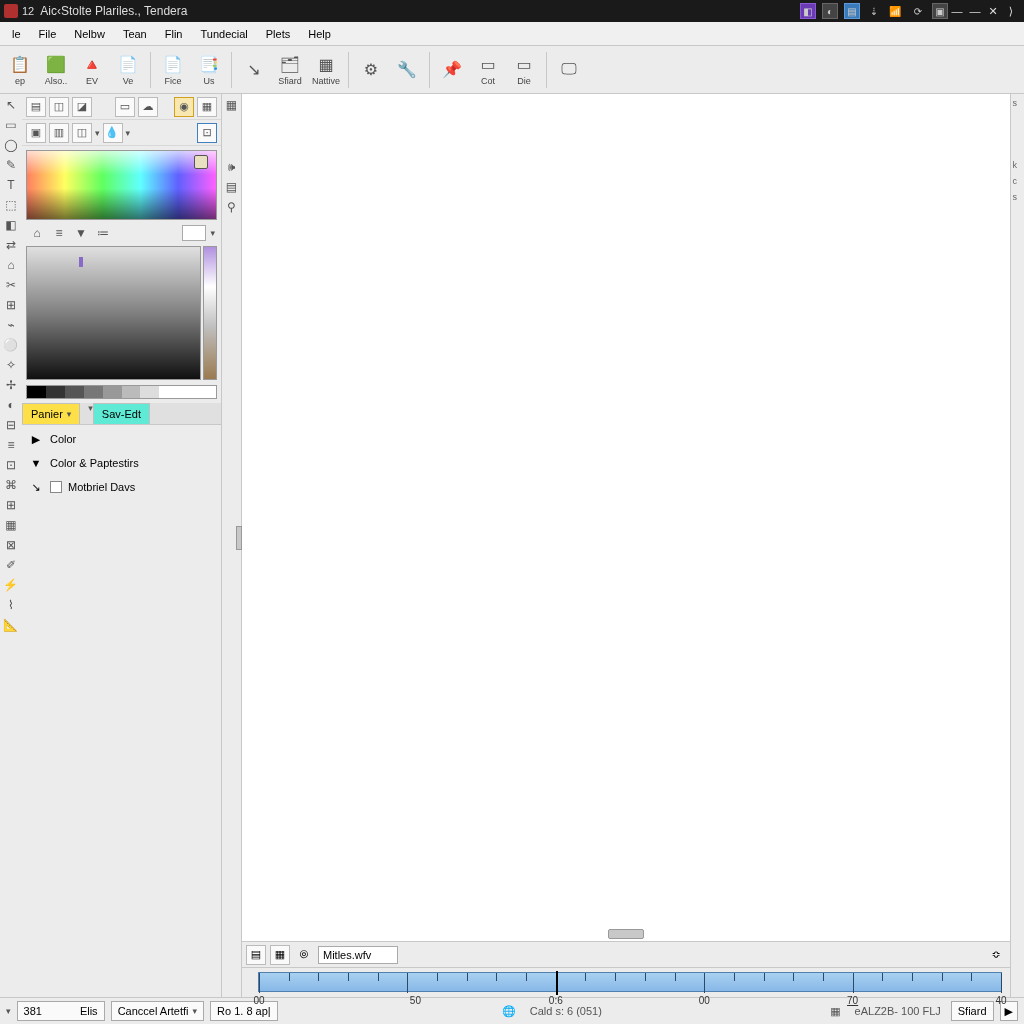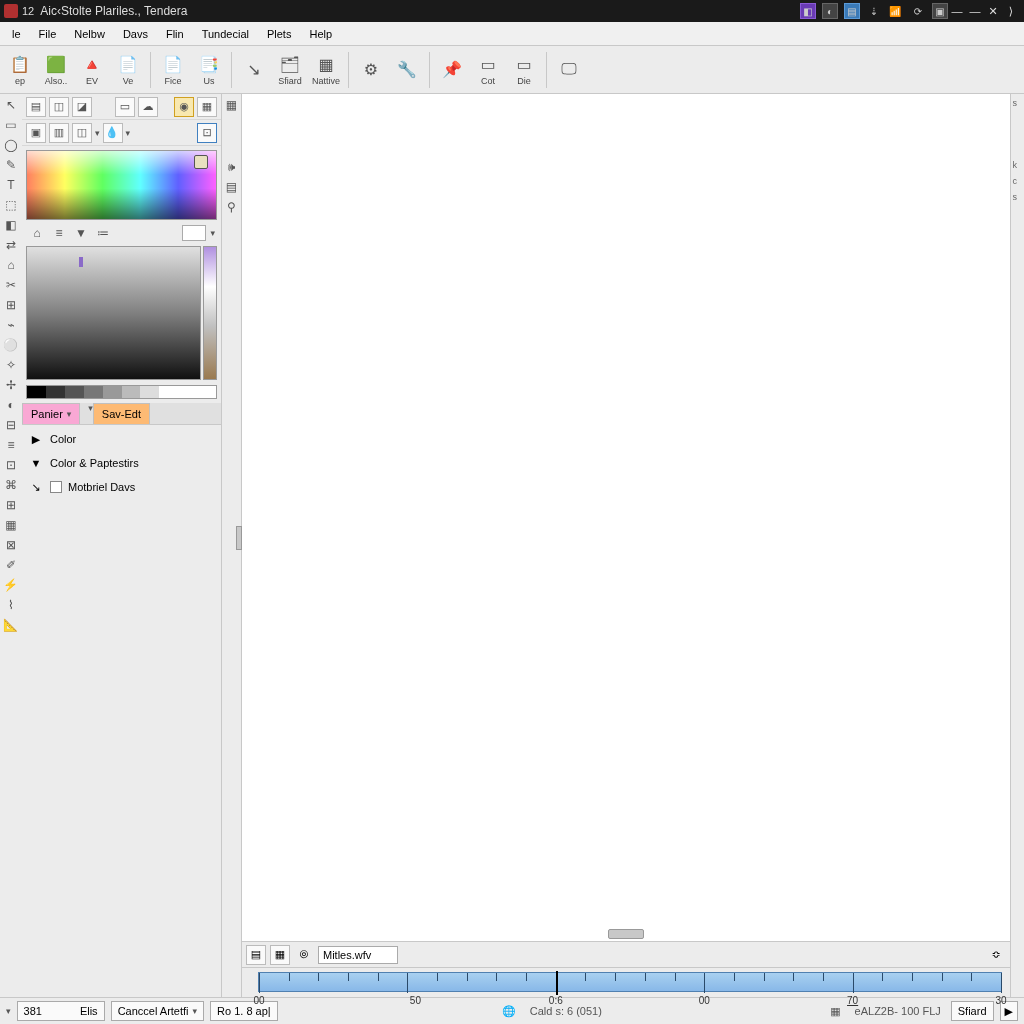--- a/index.html
+++ b/index.html
@@ -55,21 +55,21 @@
 .grad-hue { width: 14px; margin-left: 2px; border: 1px solid #999; background: linear-gradient(to bottom, #b090e0 0%, #ffffff 30%, #c0c0c0 60%, #9a7a50 100%); }
 
 .swatch-row { display: flex; margin: 3px 4px 4px 4px; height: 14px; border: 1px solid #999; }
 .swatch { flex: 1; }
 .sw-k { background: #000; } .sw-dg { background: #333; } .sw-g1 { background: #555; } .sw-g2 { background: #777; }
 .sw-g3 { background: #999; } .sw-g4 { background: #bbb; } .sw-g5 { background: #ddd; } .sw-w { background: #fff; }
 
 
 .tabbar { display: flex; height: 22px; border-bottom: 1px solid #c8c8c8; background: #e0e0e0; }
 .tab { padding: 3px 8px; border: 1px solid #c0c0c0; border-bottom: none; background: #ececec; margin-right: 2px; display: flex; align-items: center; gap: 4px; cursor: pointer; }
-.tab.active { background: #f9a8d4; }
+.tab.active { background: #fde047; }
 .dd { font-size: 9px; color: #555; }
 
 
 .tree { padding: 2px 0; background: #ececec; }
 .tree-item { height: 24px; display: flex; align-items: center; gap: 6px; padding: 0 6px; cursor: pointer; }
 .tree-item.sel { background: #3a8be0; color: #fff; }
 .tree-item.sub { background: #bcd6f0; }
 .tree-ic { width: 16px; height: 16px; display: flex; align-items: center; justify-content: center; font-size: 11px; }
 .tree-chk { width: 12px; height: 12px; border: 1px solid #888; background: #fff; }
 
@@ -121,21 +121,21 @@
   <div class="win-btn">—</div>
   <div class="win-btn">—</div>
   <div class="win-btn">✕</div>
   <div class="win-btn">⟩</div>
 </div>
 
 <div class="menubar">
   <div class="menu-item">le</div>
   <div class="menu-item">File</div>
   <div class="menu-item">Nelbw</div>
-  <div class="menu-item">Davs</div>
+  <div class="menu-item">Tean</div>
   <div class="menu-item">Flin</div>
   <div class="menu-item">Tundecial</div>
   <div class="menu-item">Plets</div>
   <div class="menu-item">Help</div>
 </div>
 
 <div class="toolbar-main" id="main-toolbar">
     <div class="tb-btn">
       <div class="tb-ic">📋</div>
       <div class="tb-lbl">ep</div>
@@ -294,21 +294,21 @@
       <div class="swatch sw-w"></div>
     </div>
 
     <div class="tabbar">
       <div class="tab active">
         <span>Panier</span>
         <span class="dd">▾</span>
       </div>
       <span style="width:6px"></span>
       <span class="dd">▾</span>
-      <div class="tab" style="background:#fdba74">
+      <div class="tab" style="background:#5eead4">
         <span>Sav‑Edt</span>
       </div>
     </div>
 
     <div class="tree">
       <div class="tree-item">
         <span class="tree-ic">▶</span>
         <span>Color</span>
       </div>
       <div class="tree-item">
@@ -373,21 +373,21 @@
           <div class="tick-major" style="left: 68%; height: 8px; top: 0px;"></div>
           <div class="tick-major" style="left: 72%; height: 8px; top: 0px;"></div>
           <div class="tick-major" style="left: 76%; height: 8px; top: 0px;"></div>
           <div class="tick-major" style="left: 80%;"></div>
           <div class="tick-lbl" style="left: 80%; text-decoration: underline;">70</div>
           <div class="tick-major" style="left: 84%; height: 8px; top: 0px;"></div>
           <div class="tick-major" style="left: 88%; height: 8px; top: 0px;"></div>
           <div class="tick-major" style="left: 92%; height: 8px; top: 0px;"></div>
           <div class="tick-major" style="left: 96%; height: 8px; top: 0px;"></div>
           <div class="tick-major" style="left: 100%;"></div>
-          <div class="tick-lbl" style="left: 100%;">30</div>
+          <div class="tick-lbl" style="left: 100%;">40</div>
           <div class="cursor-mark" style="left: 40%;"></div>
         </div>
     </div>
   </div>
 
   <div class="right-vtoolbar">
     <div class="rv-ic">s</div>
     <div style="height:40px"></div>
     <div class="rv-ic">k</div>
     <div class="rv-ic">c</div>

